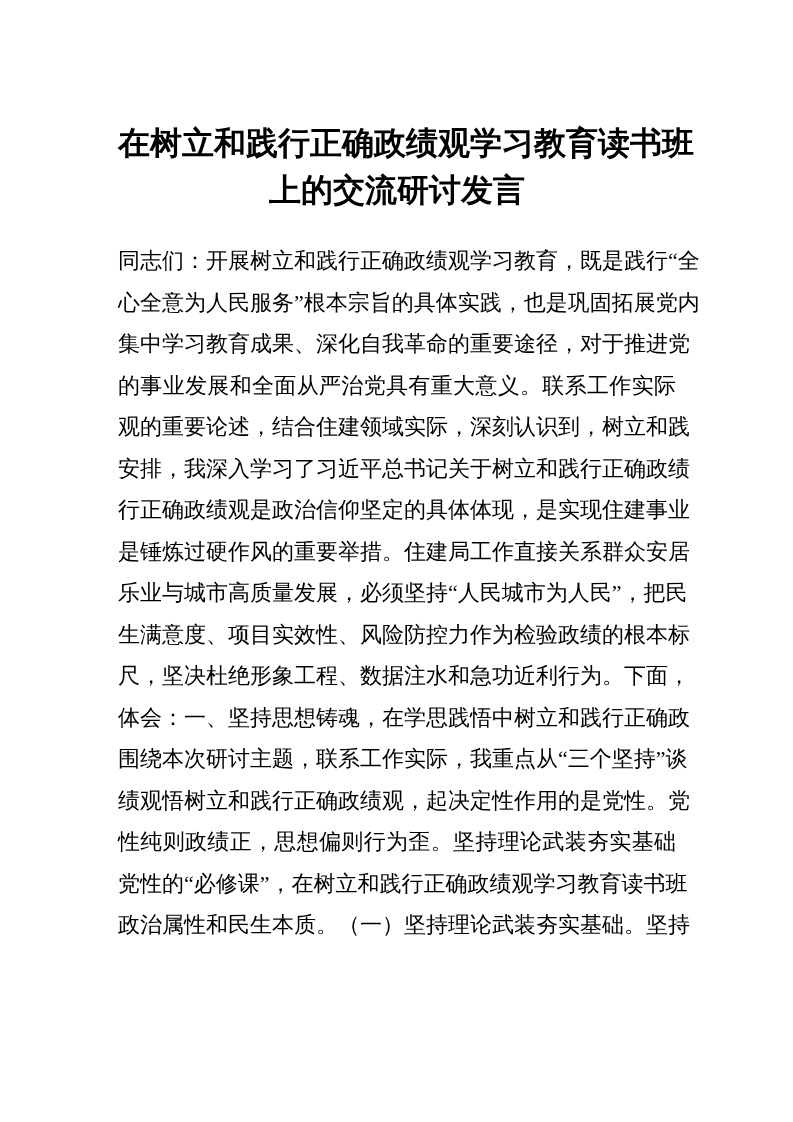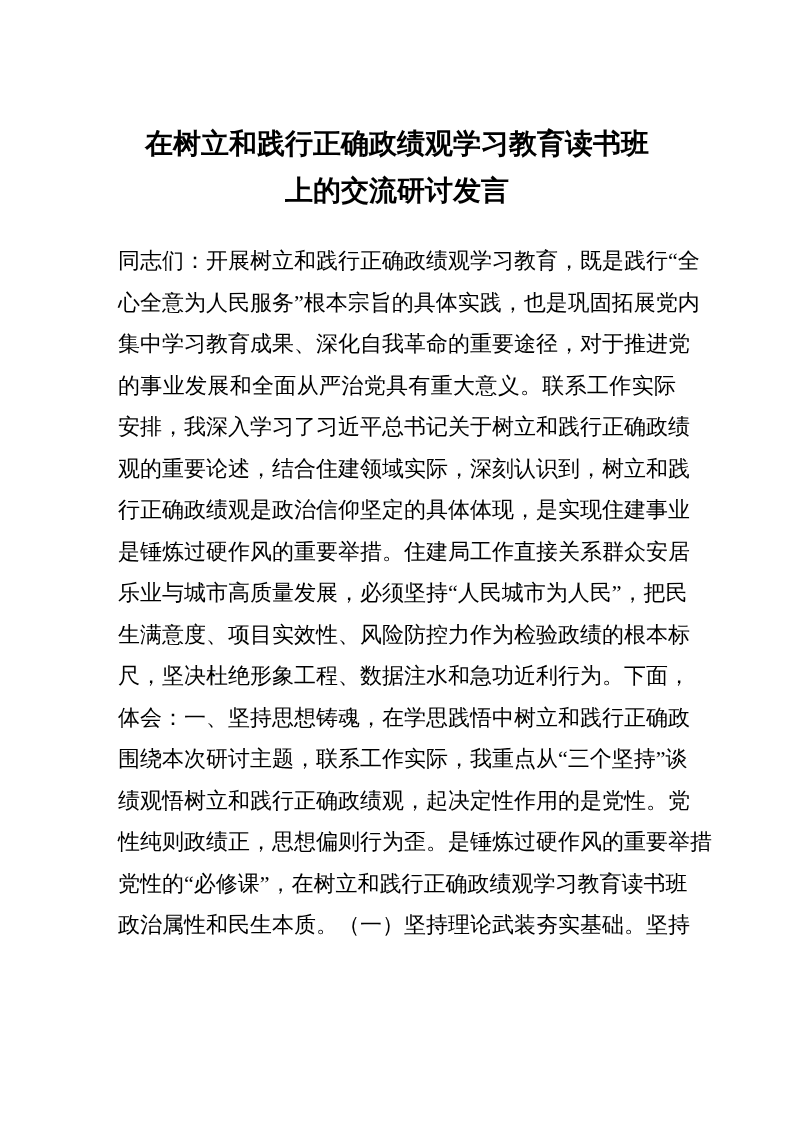--- a/index.html
+++ b/index.html
@@ -16,21 +16,21 @@
     color: #000000;
     font-family: "Liberation Serif", "DejaVu Serif", serif;
     box-sizing: border-box;
     padding: 120px 117px 0 118px;
     overflow: hidden;
   }
   .doc-title {
     text-align: center;
   }
   .title-line {
-    font-size: 28px;
+    font-size: 32px;
     line-height: 47px;
     font-weight: bold;
     text-align: center;
     white-space: nowrap;
   }
   .doc-body {
     margin-top: 26px;
   }
   .body-line {
     font-size: 22px;
@@ -46,27 +46,27 @@
 <div class="page">
   <div class="doc-title">
     <div class="title-line">在树立和践行正确政绩观学习教育读书班</div>
     <div class="title-line">上的交流研讨发言</div>
   </div>
   <div class="doc-body">
       <div class="body-line">同志们：开展树立和践行正确政绩观学习教育，既是践行“全</div>
       <div class="body-line">心全意为人民服务”根本宗旨的具体实践，也是巩固拓展党内</div>
       <div class="body-line">集中学习教育成果、深化自我革命的重要途径，对于推进党</div>
       <div class="body-line">的事业发展和全面从严治党具有重大意义。联系工作实际</div>
+      <div class="body-line">观的重要论述，结合住建领域实际，深刻认识到，树立和践</div>
       <div class="body-line">安排，我深入学习了习近平总书记关于树立和践行正确政绩</div>
-      <div class="body-line">观的重要论述，结合住建领域实际，深刻认识到，树立和践</div>
       <div class="body-line">行正确政绩观是政治信仰坚定的具体体现，是实现住建事业</div>
       <div class="body-line">是锤炼过硬作风的重要举措。住建局工作直接关系群众安居</div>
       <div class="body-line">乐业与城市高质量发展，必须坚持“人民城市为人民”，把民</div>
       <div class="body-line">生满意度、项目实效性、风险防控力作为检验政绩的根本标</div>
       <div class="body-line">尺，坚决杜绝形象工程、数据注水和急功近利行为。下面，</div>
       <div class="body-line">体会：一、坚持思想铸魂，在学思践悟中树立和践行正确政</div>
       <div class="body-line">围绕本次研讨主题，联系工作实际，我重点从“三个坚持”谈</div>
       <div class="body-line">绩观悟树立和践行正确政绩观，起决定性作用的是党性。党</div>
-      <div class="body-line">性纯则政绩正，思想偏则行为歪。是锤炼过硬作风的重要举措</div>
+      <div class="body-line">性纯则政绩正，思想偏则行为歪。坚持理论武装夯实基础</div>
       <div class="body-line">党性的“必修课”，在树立和践行正确政绩观学习教育读书班</div>
       <div class="body-line">政治属性和民生本质。（一）坚持理论武装夯实基础。坚持</div>
     </div>
 </div>
 
 </body></html>

